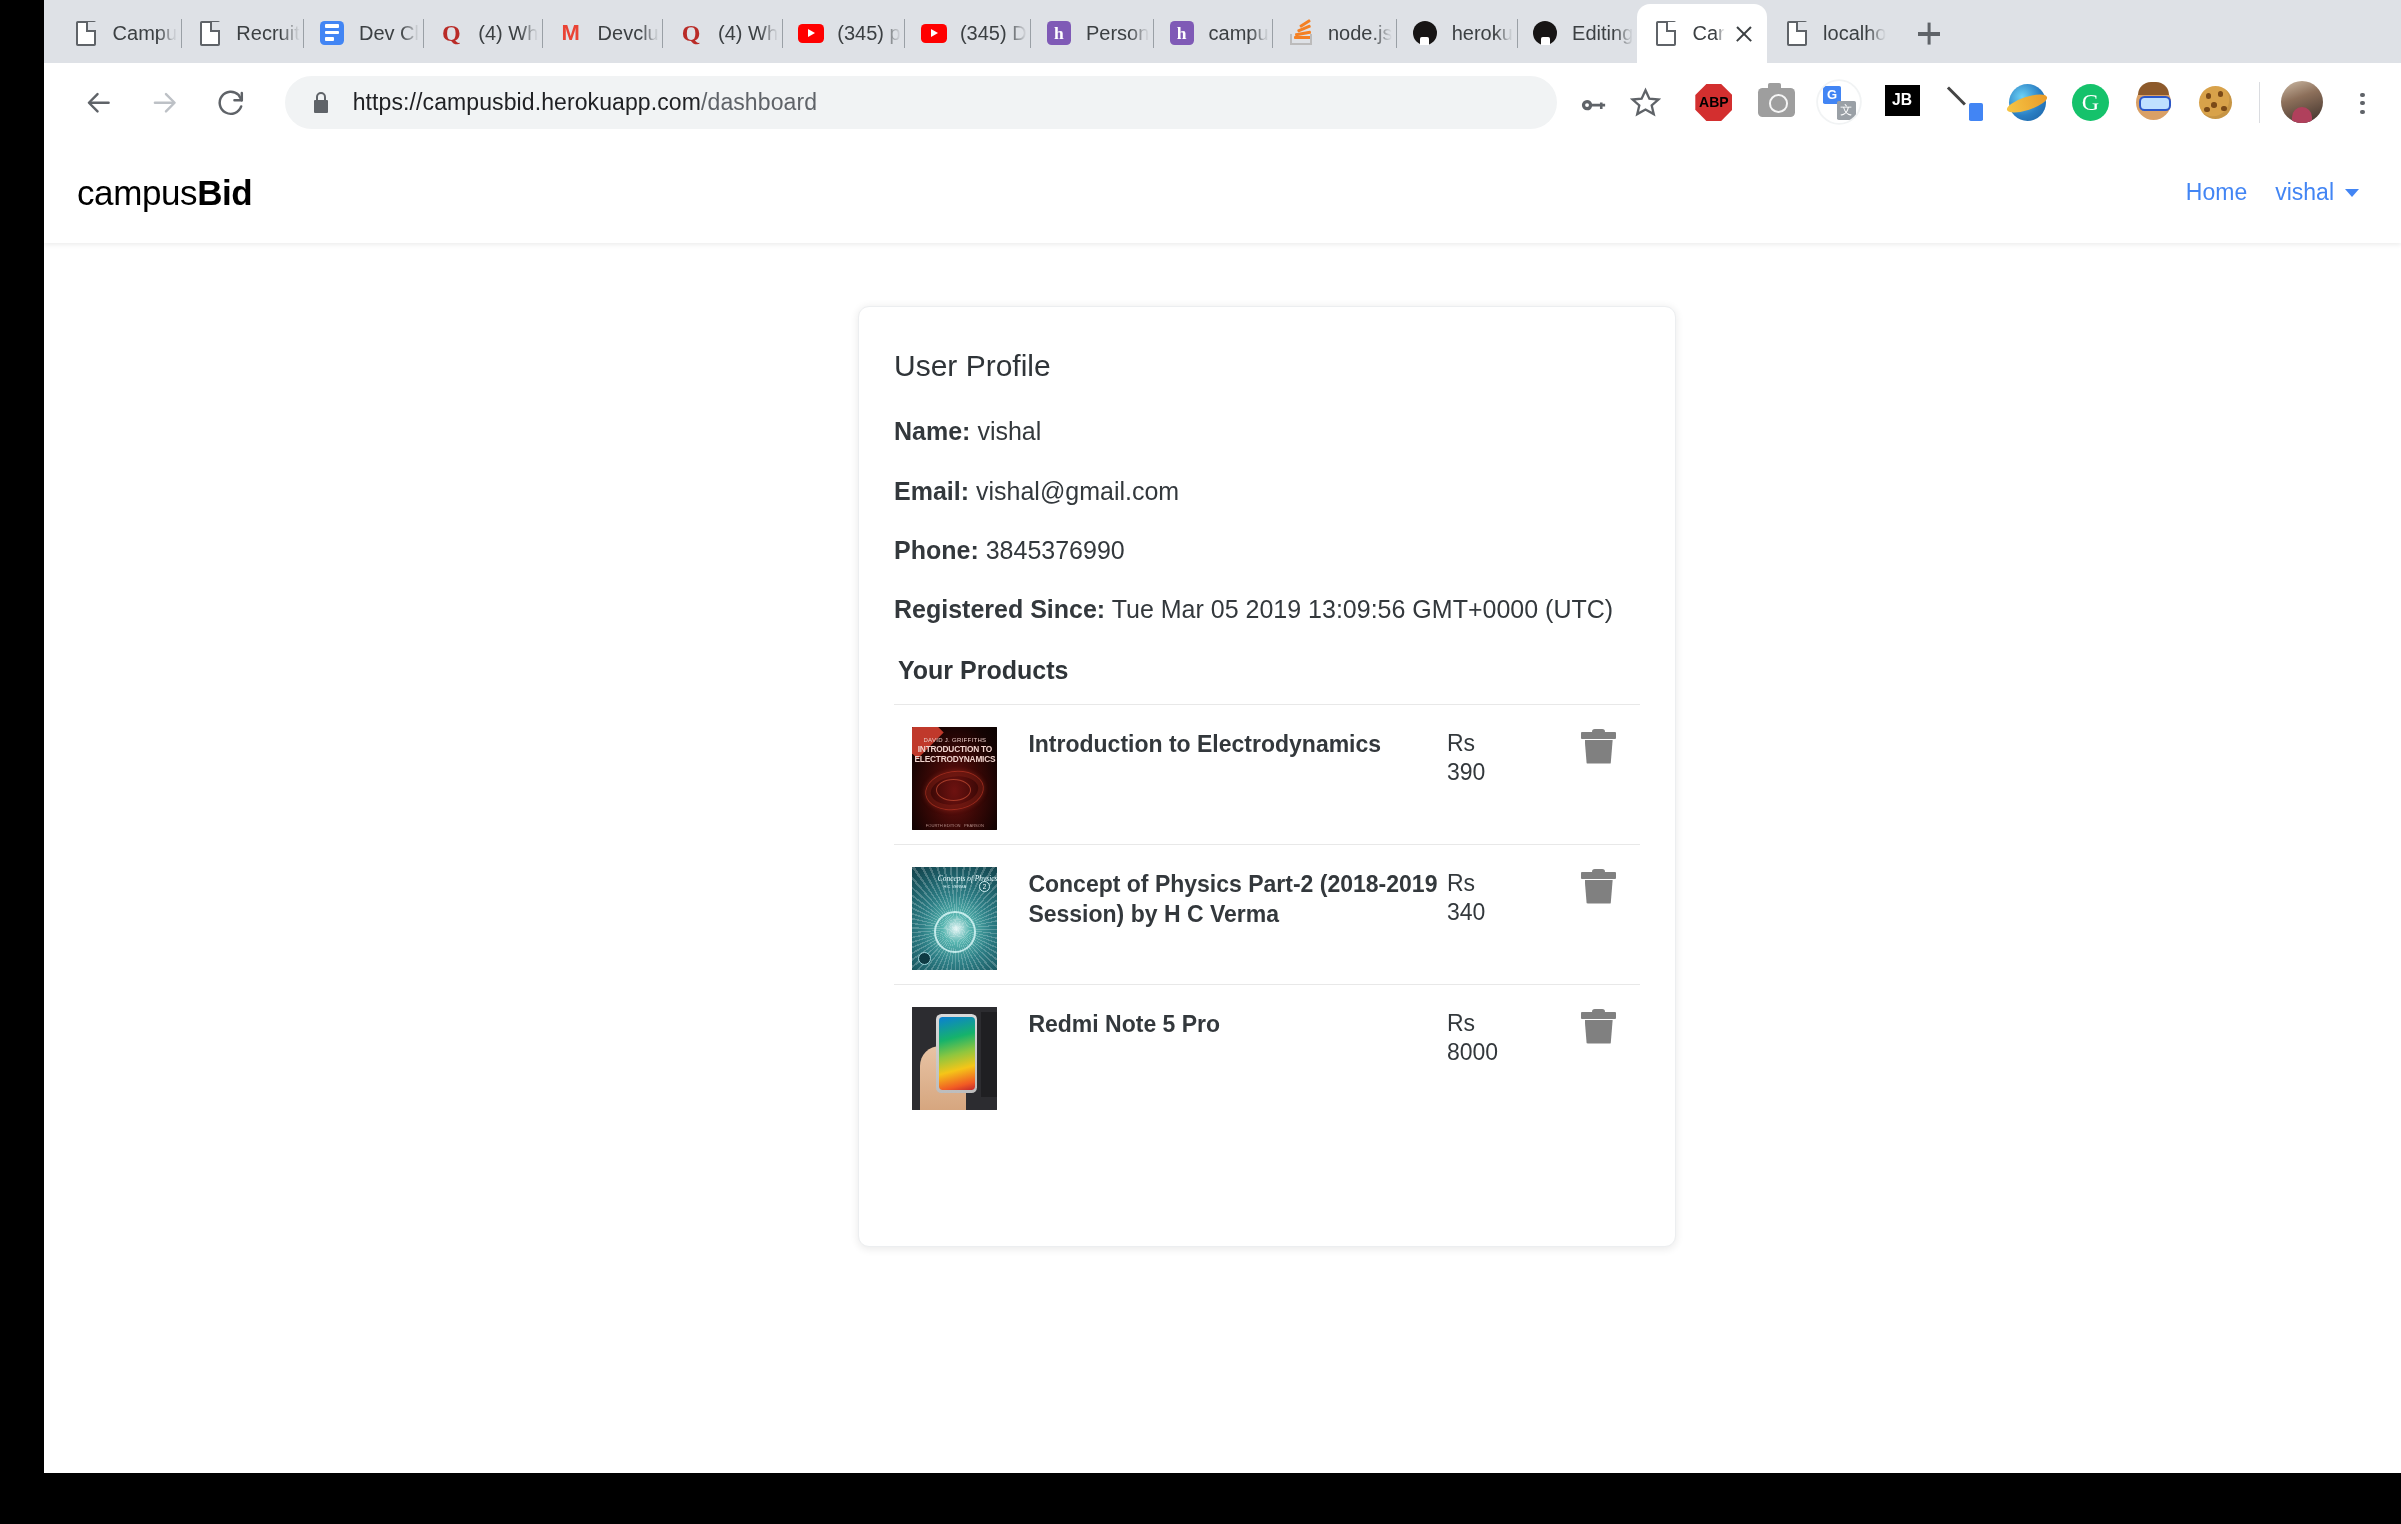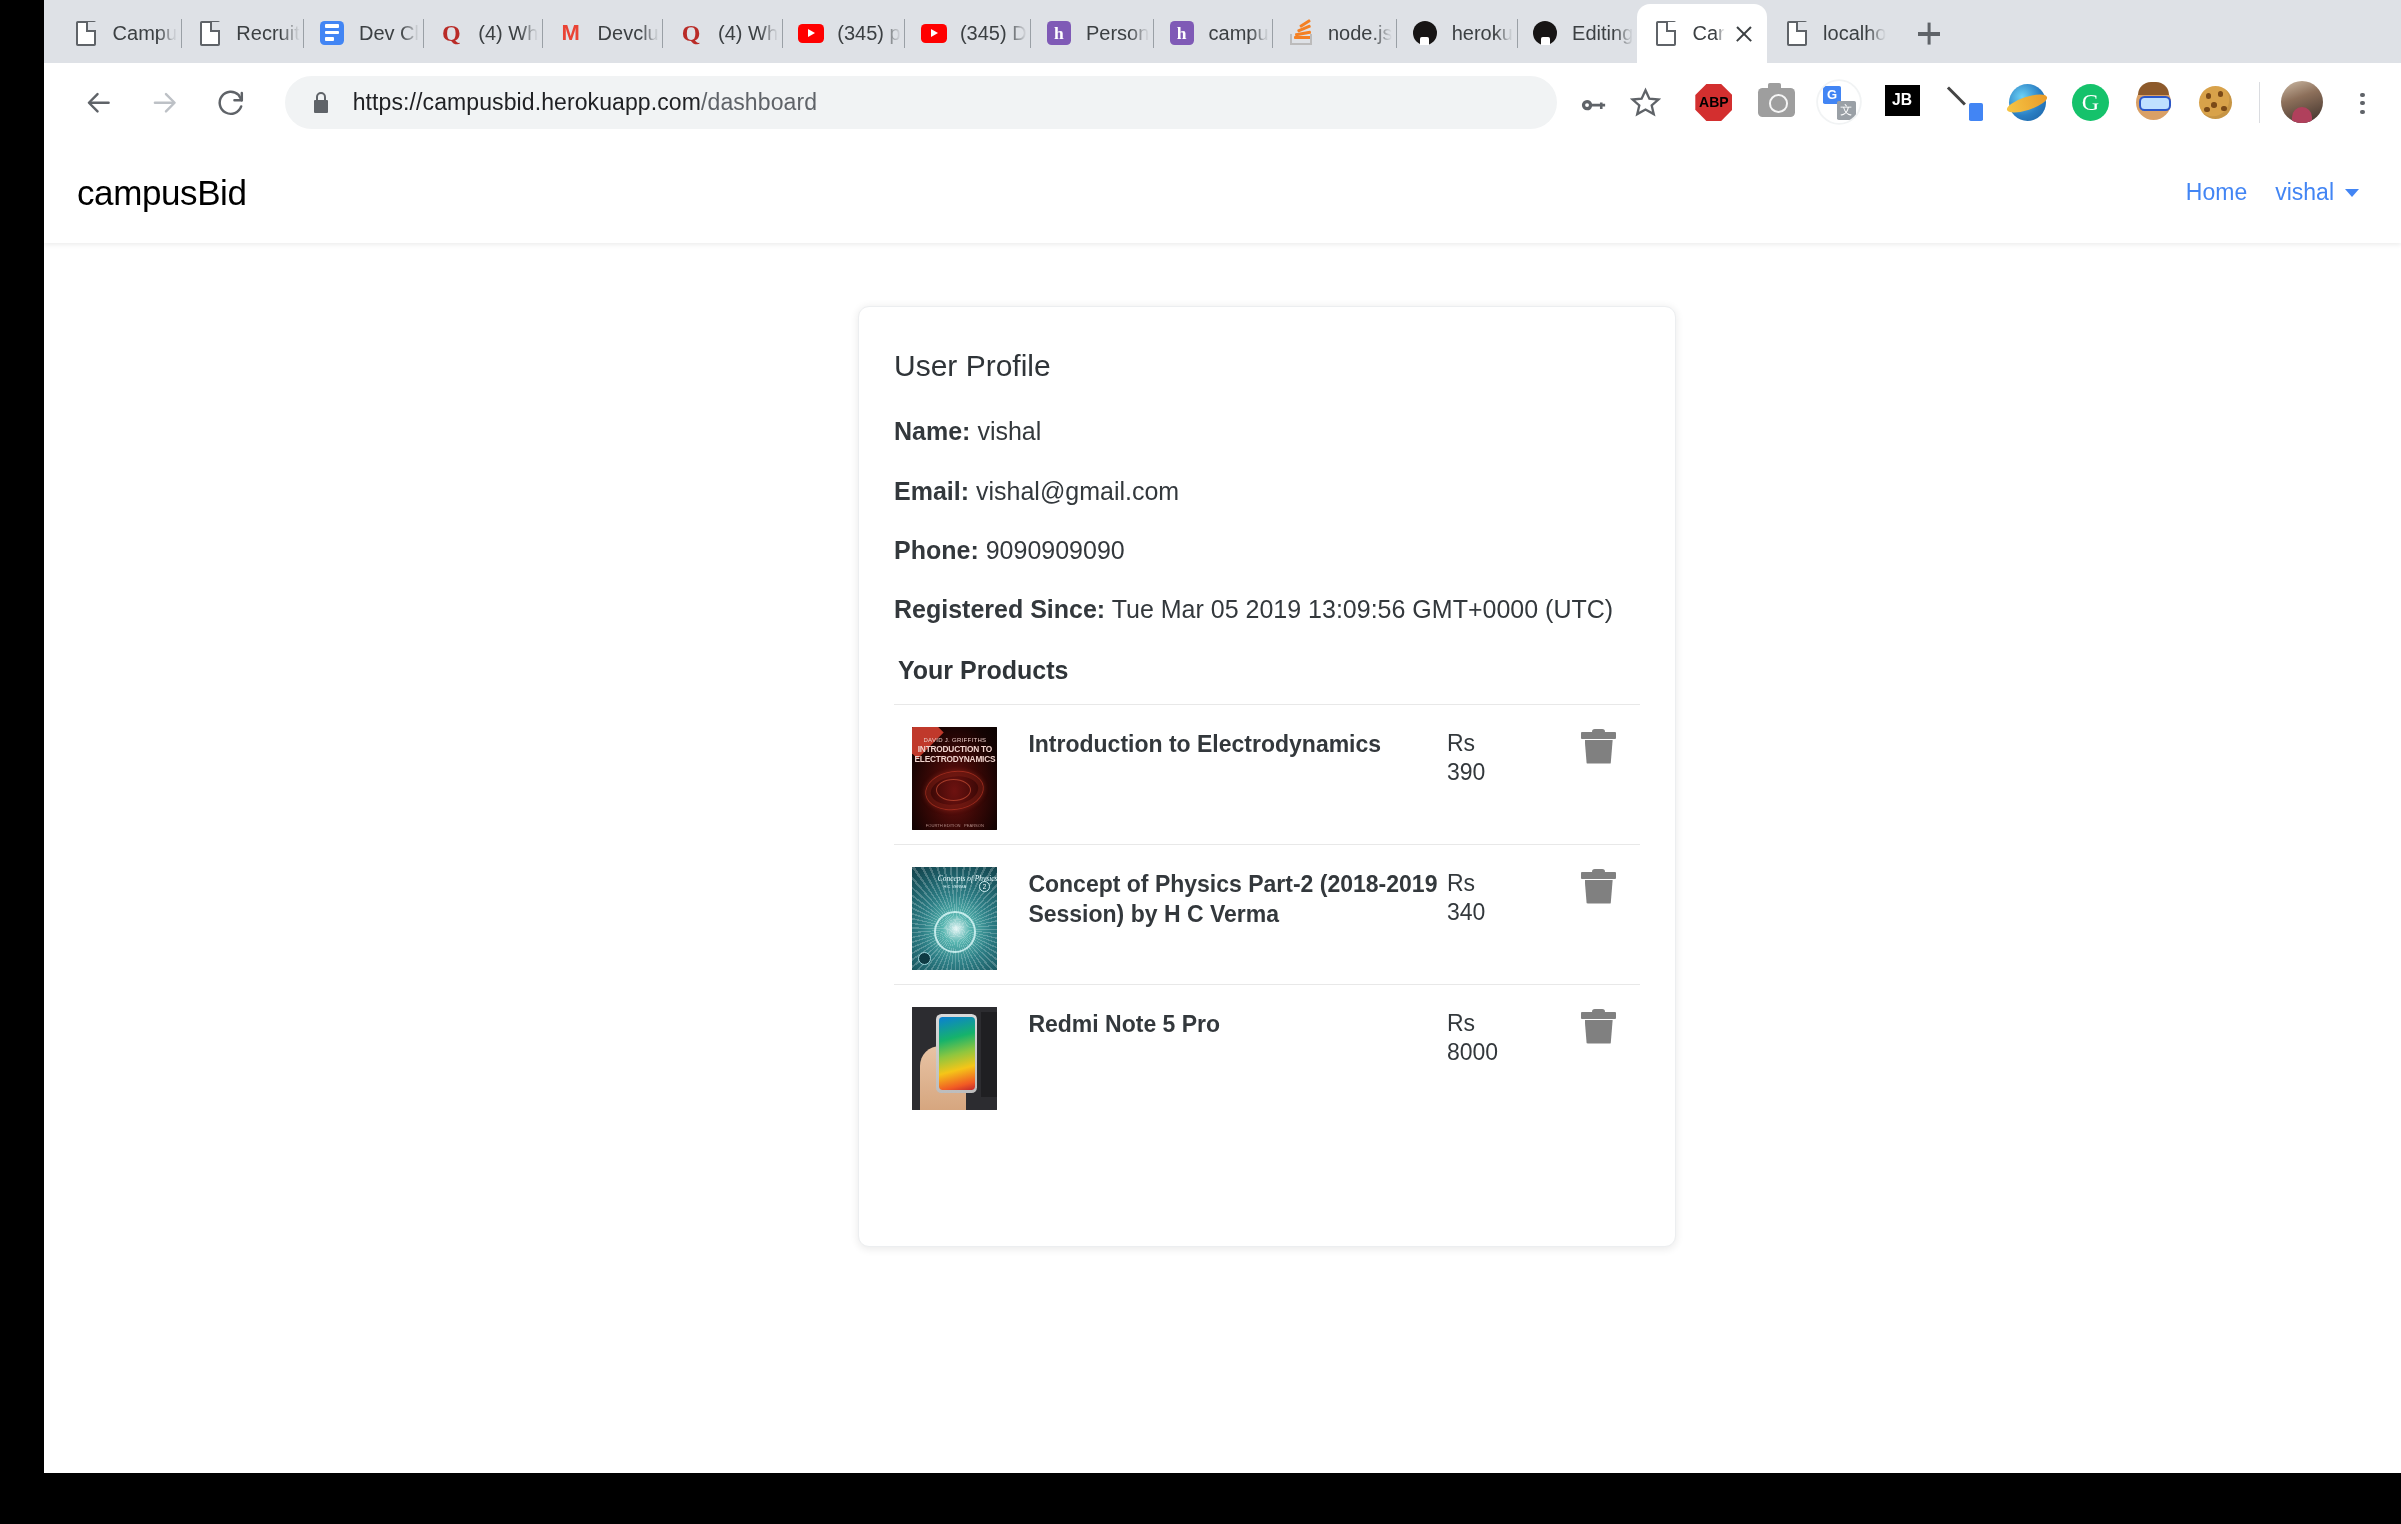--- a/index.html
+++ b/index.html
@@ -376,21 +376,21 @@
     padding: 0 42px 0 33px;
     position: relative;
     z-index: 2;
   }
   #brand {
     font-size: 35px;
     color: #000;
     font-weight: 500;
     letter-spacing: -0.4px;
   }
-  #brand b { font-weight: 400; }
+  #brand b { font-weight: 700; }
   #nav-right { display:flex; align-items:center; gap: 28px; }
   .nav-link {
     font-size: 23px;
     color: #4285f4;
     text-decoration: none;
     cursor: pointer;
   }
   #user-menu { display:flex; align-items:center; gap:11px; cursor:pointer; }
   .caret {
     width:0;height:0;
@@ -807,21 +807,21 @@
           <span class="caret"></span>
         </span>
       </div>
     </div>
 
     <div id="card">
       <div id="card-title">User Profile</div>
       <div id="fields">
           <div class="field"><span class="k">Name:</span> <span>vishal</span></div>
           <div class="field"><span class="k">Email:</span> <span>vishal@gmail.com</span></div>
-          <div class="field"><span class="k">Phone:</span> <span>9090909090</span></div>
+          <div class="field"><span class="k">Phone:</span> <span>3845376990</span></div>
           <div class="field"><span class="k">Registered Since:</span> <span>Tue Mar 05 2019 13:09:56 GMT+0000 (UTC)</span></div>
         </div>
       <div id="products-title">Your Products</div>
       <div id="products">
           <div class="product-row">
             <div class="thumb">
               <div class="art art-electro">
                 <div class="banner"></div>
                 <div class="t1">DAVID J. GRIFFITHS</div>
                 <div class="t2">INTRODUCTION TO<br>ELECTRODYNAMICS</div>

